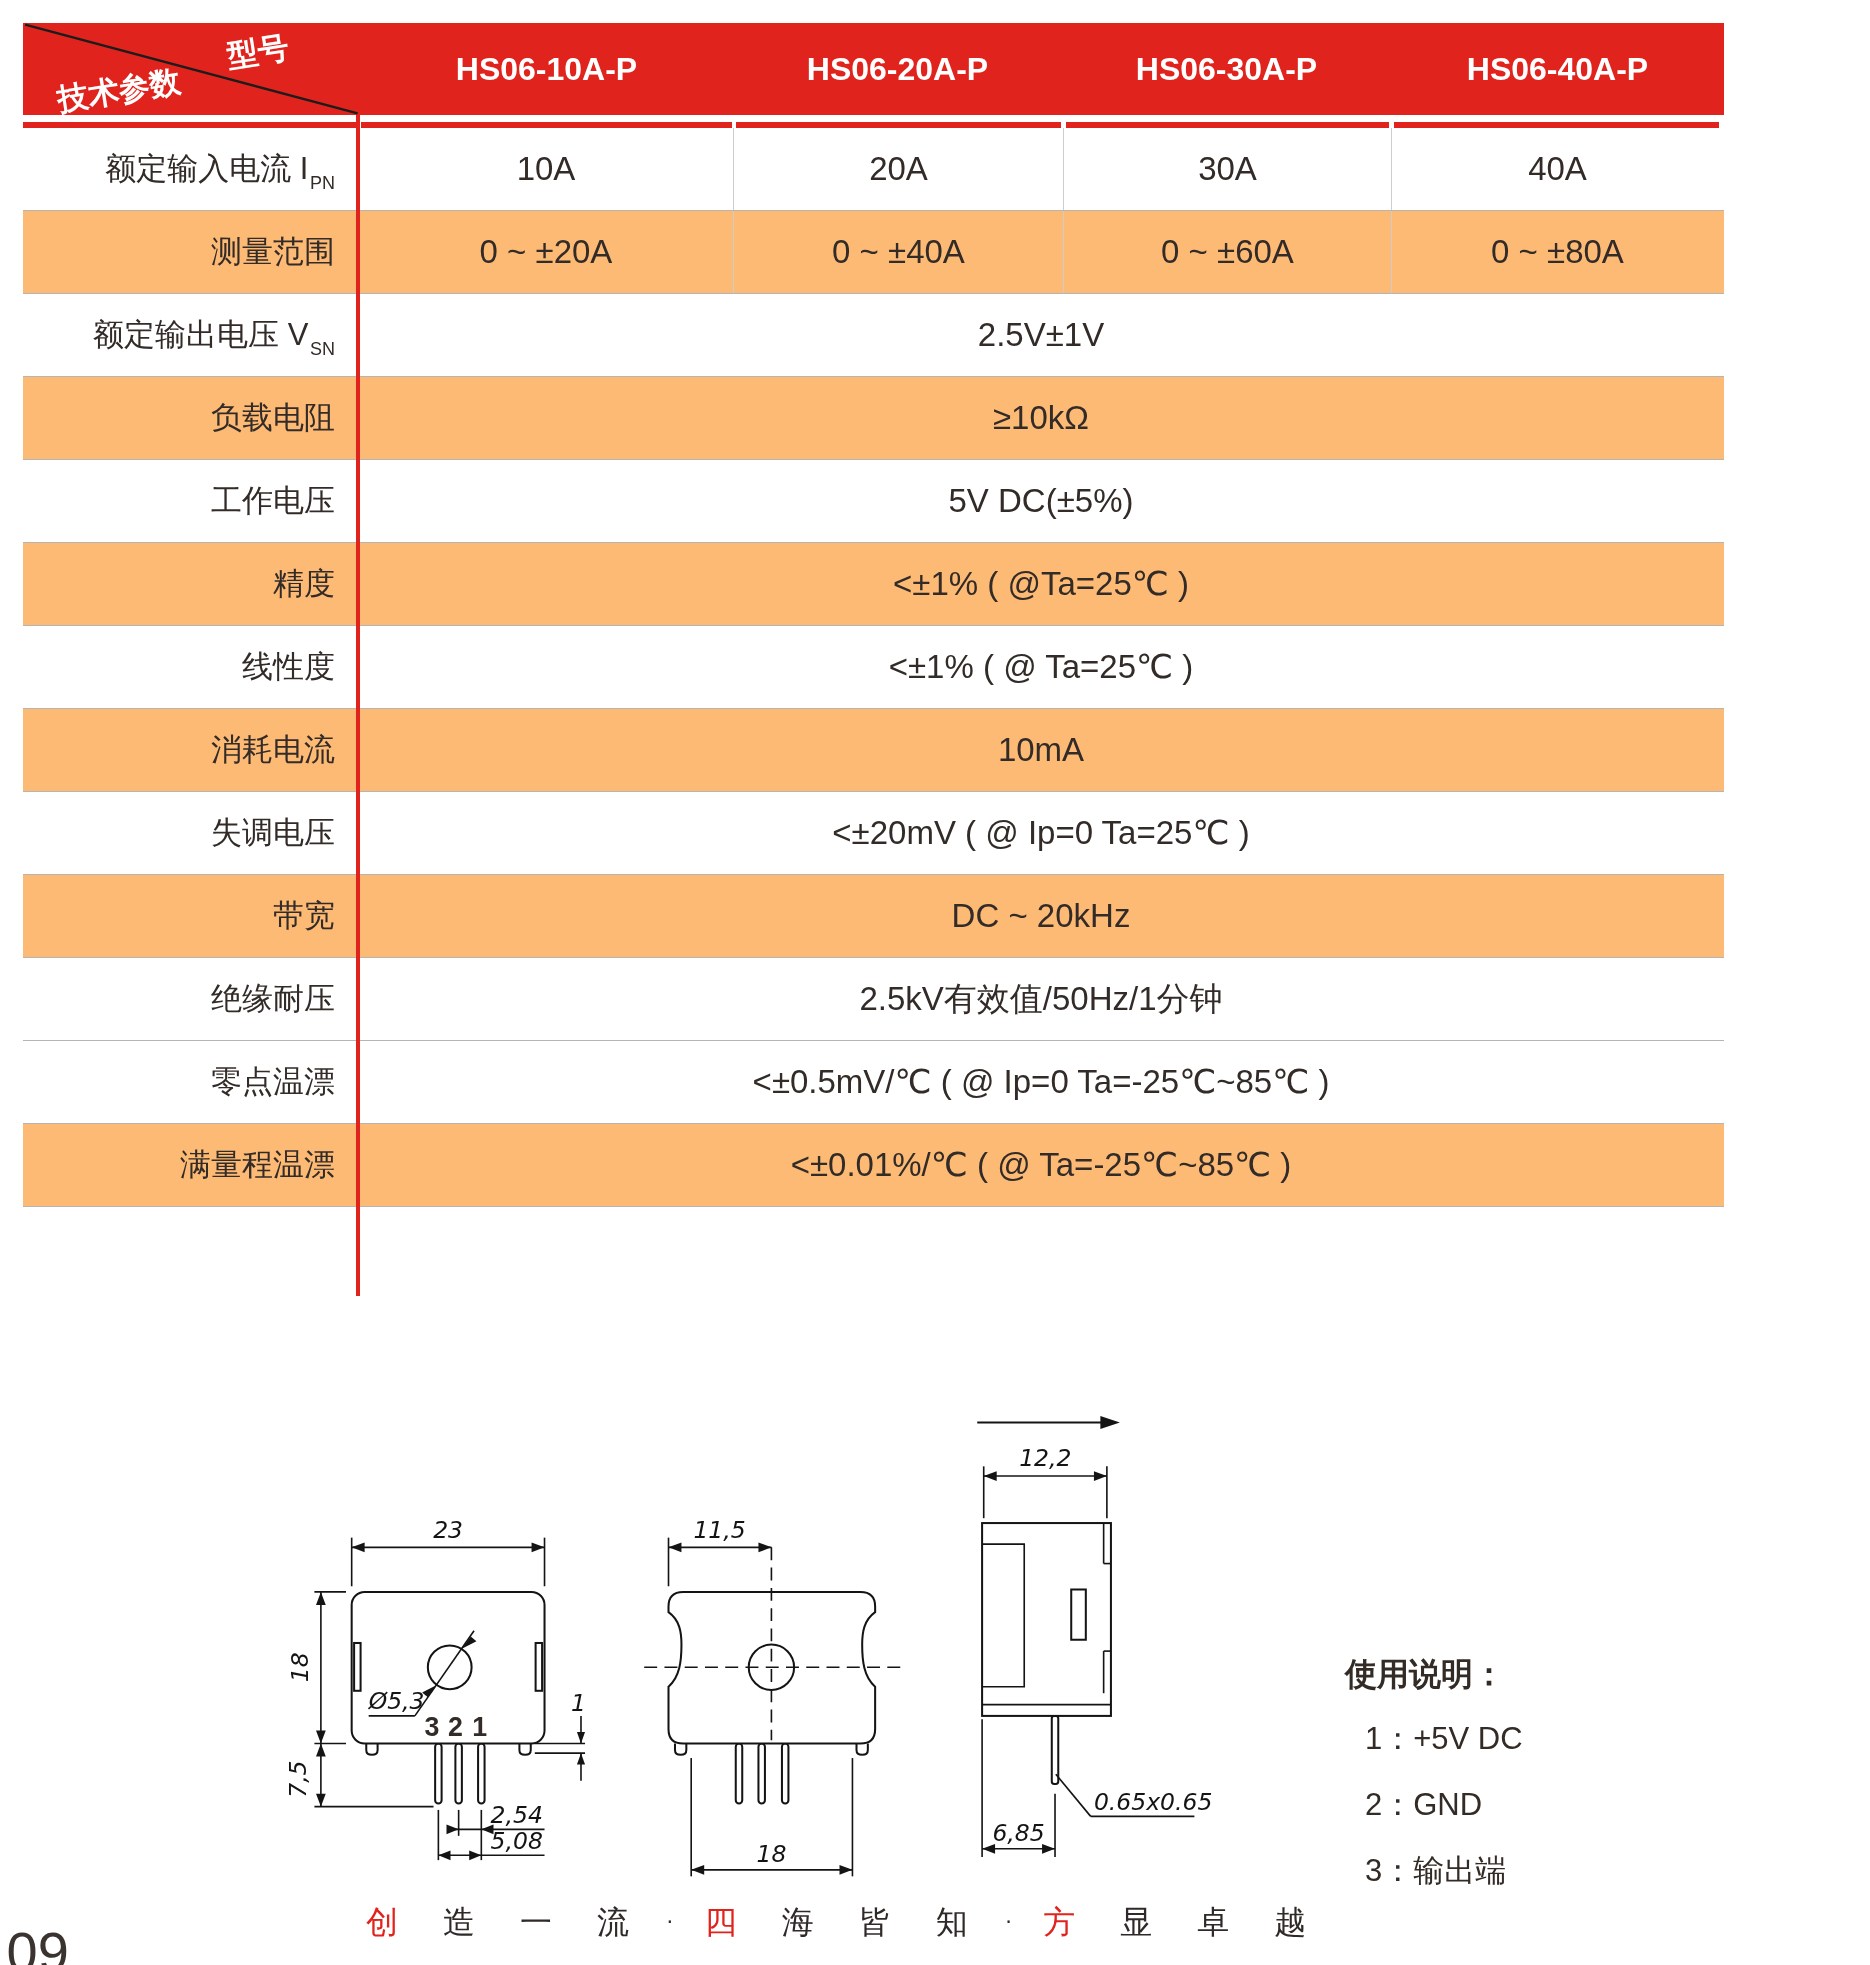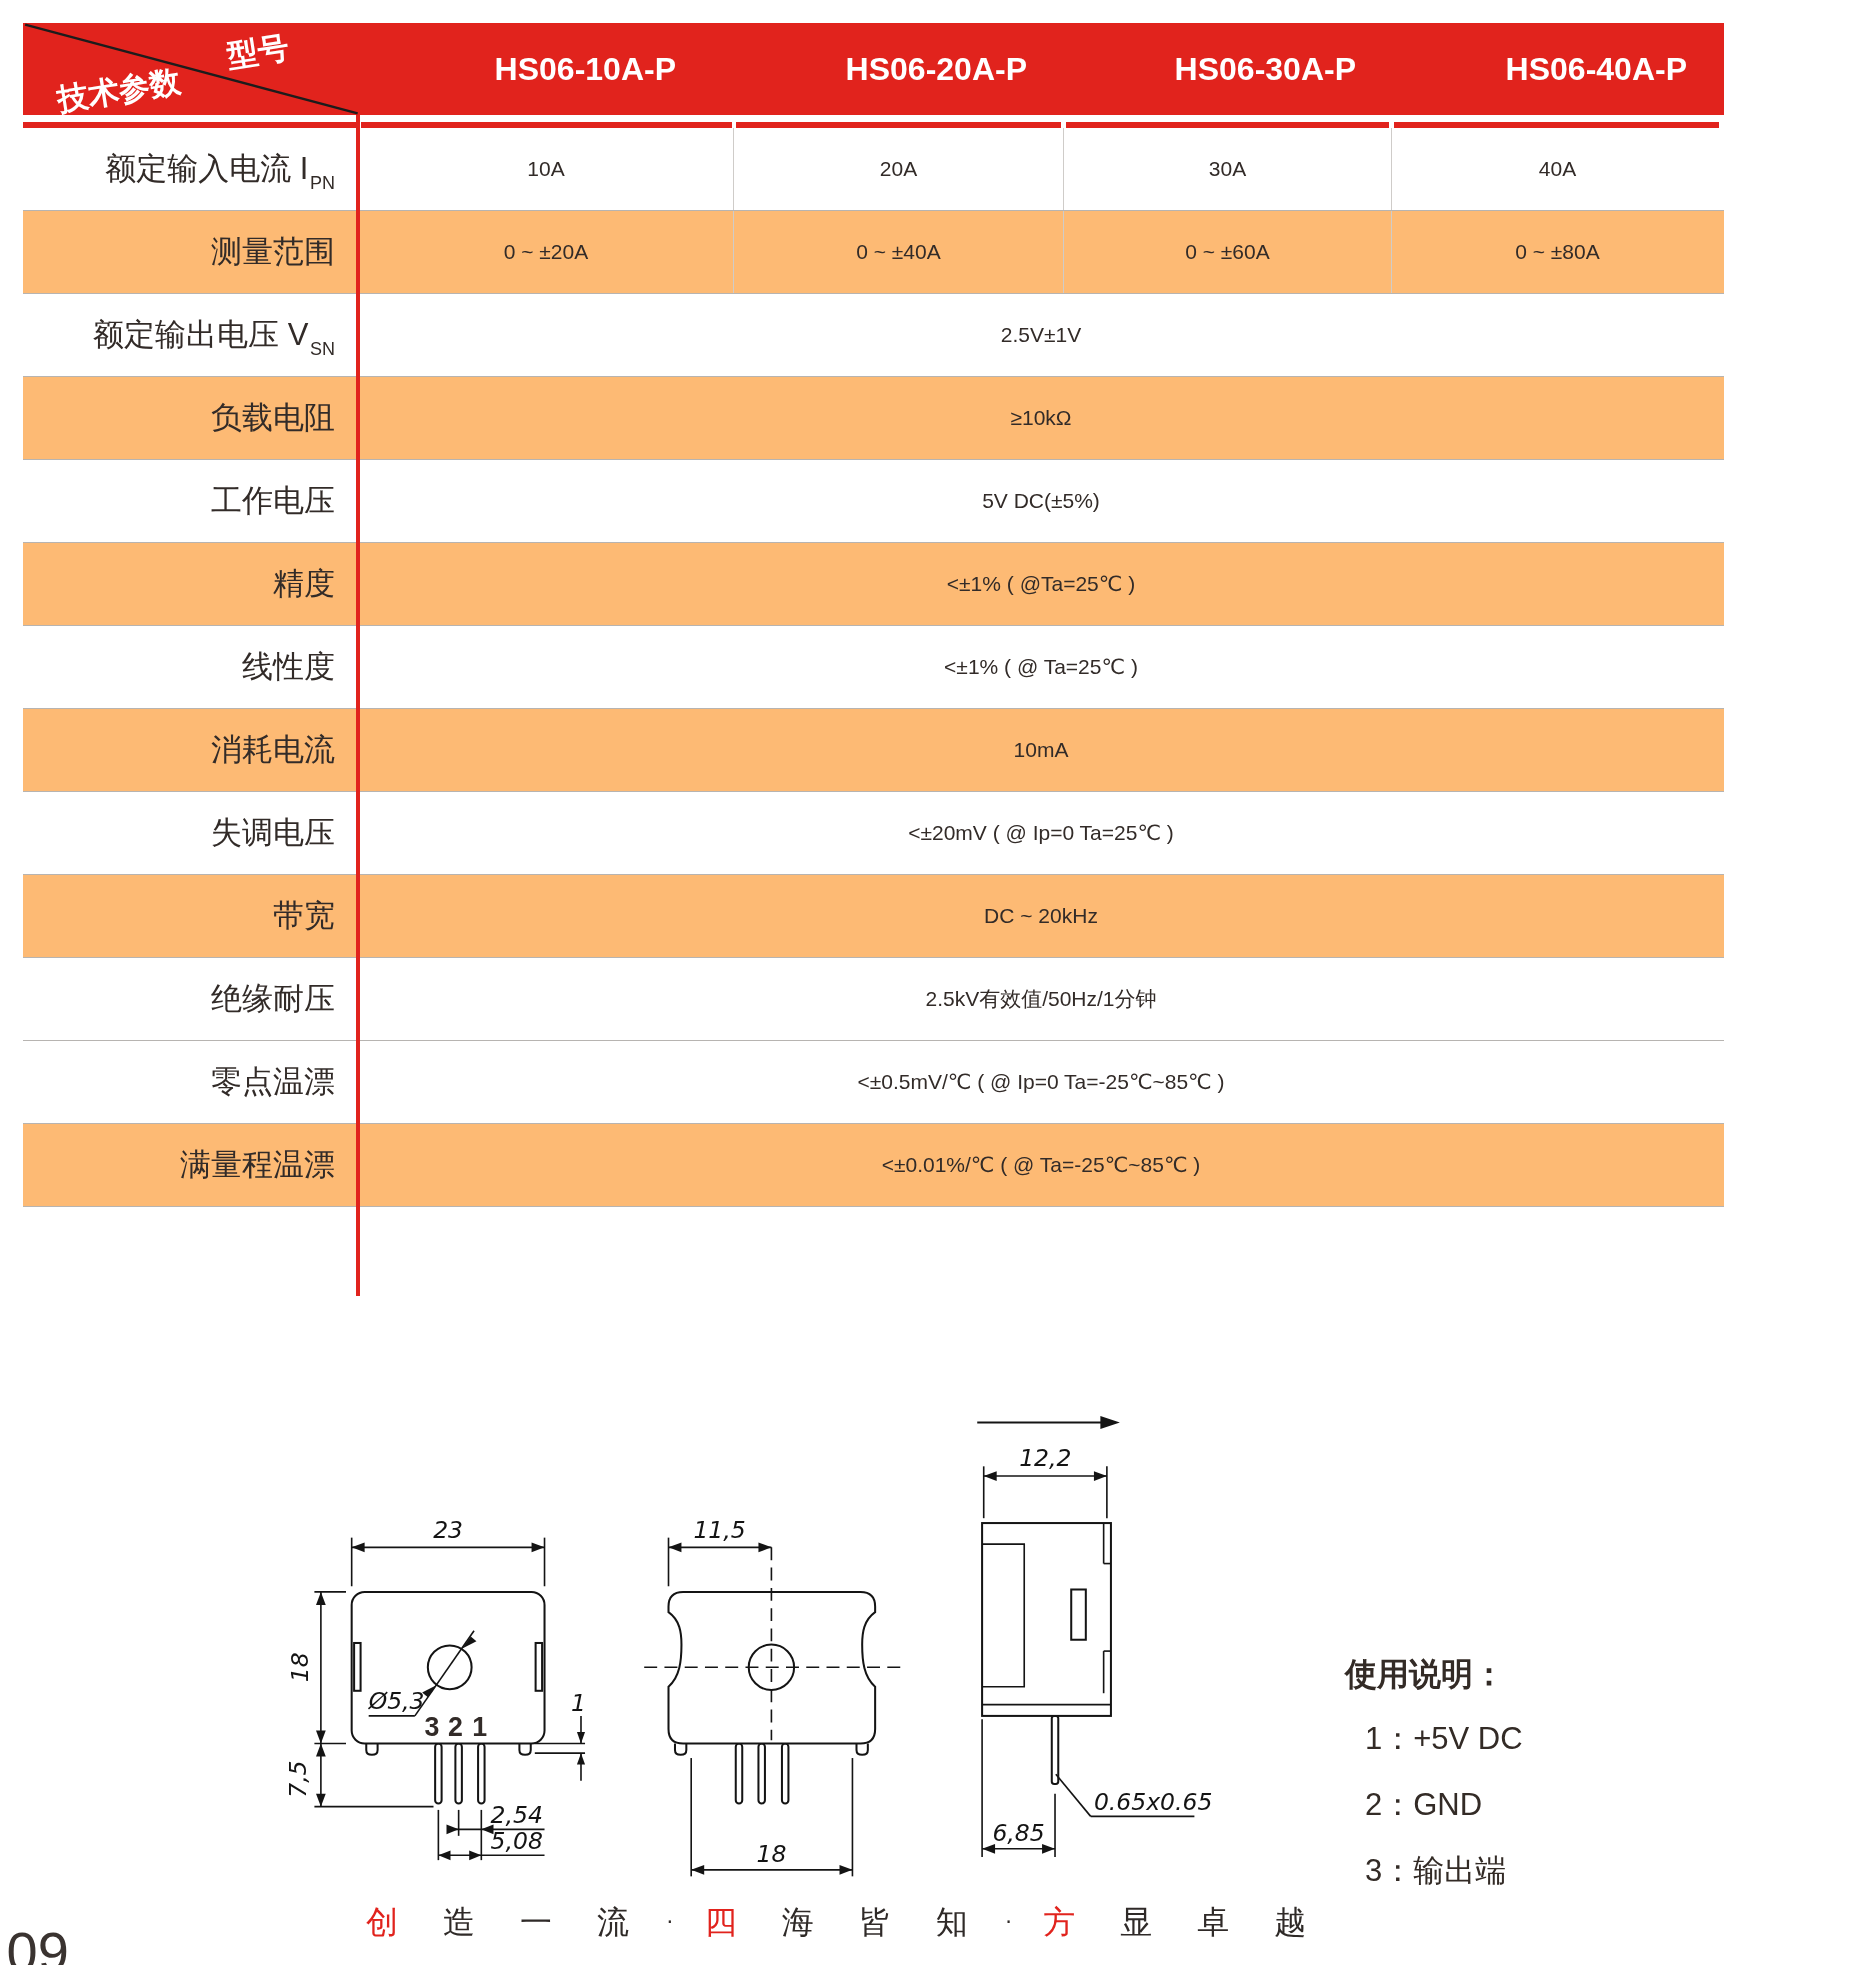--- a/index.html
+++ b/index.html
@@ -6,36 +6,36 @@
   .page{position:relative;width:1871px;height:1965px;background:#fff;overflow:hidden;
         font-family:"Liberation Sans","DejaVu Sans",sans-serif;color:#322b28;}
 
   
   .hdr{position:absolute;left:23px;top:23px;width:1701px;height:92px;background:#e1231d;}
   .hdr .diag{position:absolute;left:0;top:0;}
   .corner-t{position:absolute;left:204px;top:8px;color:#fff;font-weight:bold;font-size:31px;
             transform:rotate(-9deg);}
   .corner-b{position:absolute;left:34px;top:47px;color:#fff;font-weight:bold;font-size:31px;
             transform:rotate(-9deg);}
-  .model{position:absolute;top:0;height:92px;line-height:92px;width:259px;text-align:right;
+  .model{position:absolute;top:0;height:92px;line-height:92px;width:259px;text-align:center;
          color:#fff;font-weight:bold;font-size:32px;}
   .m1{left:394px}.m2{left:745px}.m3{left:1074px}.m4{left:1405px}
 
   
   .rl{position:absolute;top:122px;height:6.5px;background:#e1231d;}
   .rl.s1{left:23px;width:333px}.rl.s2{left:361px;width:371px}.rl.s3{left:736px;width:325px}
   .rl.s4{left:1066px;width:323px}.rl.s5{left:1394px;width:325px}
 
   
   .tbl{position:absolute;left:23px;top:128px;width:1701px;}
   .trow{display:flex;height:83px;border-bottom:1.6px solid #b7b4b1;box-sizing:border-box;background:#fff;}
   .trow.gray{background:#fdba74;}
   .cell{box-sizing:border-box;white-space:nowrap;}
   .lbl{width:336px;text-align:right;padding-right:24px;font-size:31px;line-height:82px;}
-  .val{text-align:center;font-size:21px;line-height:82px;}
+  .val{text-align:center;font-size:33px;line-height:82px;}
   .v1{width:374px}
   .v2{width:330px;border-left:1.6px solid #cfccc9}
   .v3{width:328px;border-left:1.6px solid #cfccc9}
   .v4{width:332px;border-left:1.6px solid #cfccc9}
   .vspan{width:1364px}
   .sub{font-size:18px;position:relative;top:9.7px;margin-left:1.6px;}
   .redline-v{position:absolute;left:356px;top:115px;width:4px;height:1181px;background:#e1231d;}
 
   
   .drawings{position:absolute;left:0;top:1369px;}

